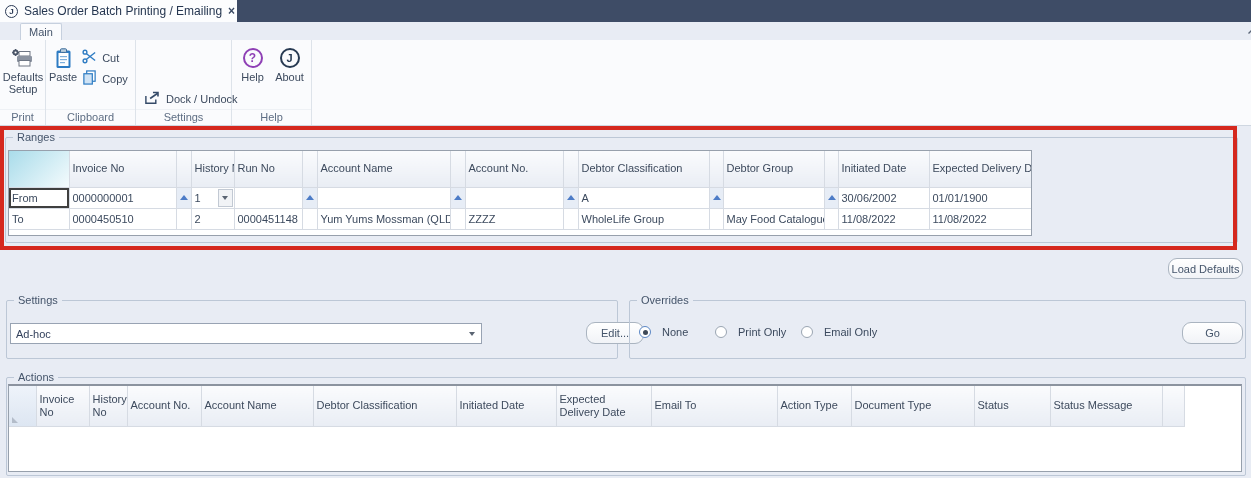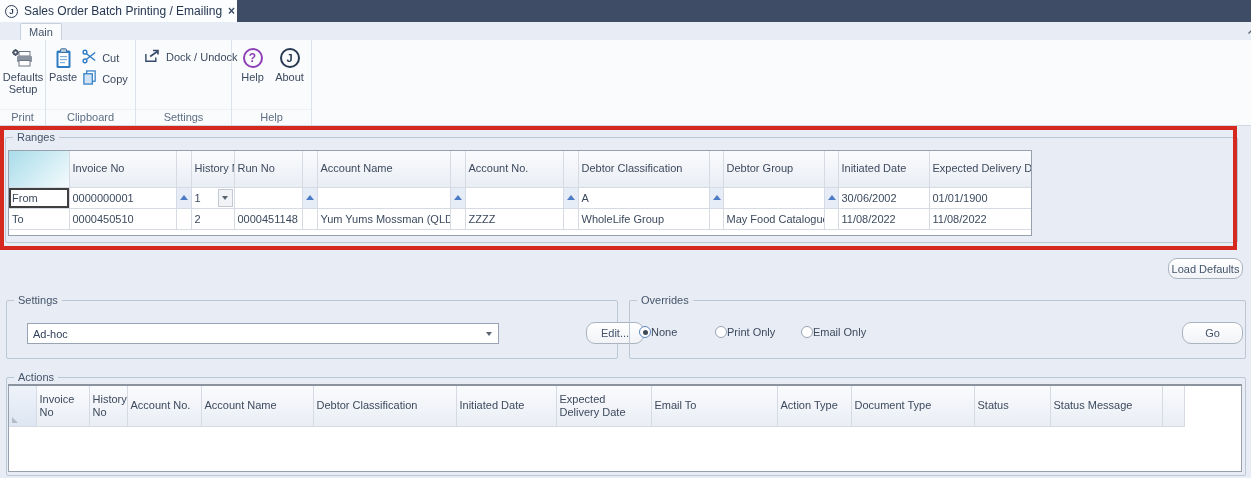--- a/index.html
+++ b/index.html
@@ -71,21 +71,21 @@
   .chev-down { width:0; height:0; border-left:3.5px solid transparent; border-right:3.5px solid transparent;
                border-top:4px solid #5a6472; }
 
   
   .btn { position:absolute; background:linear-gradient(#ffffff,#f1f3f7); border:1px solid #aab4c0;
          border-radius:9px; color:#44546a; font-size:11px; text-align:center; cursor:default;
          display:flex; align-items:center; justify-content:center; font-family:inherit; }
   .combo { position:absolute; background:#fff; border:1px solid #98a3b3; height:21px;
            display:flex; align-items:center; padding-left:5px; color:#33415c; }
   .combo .chev-down { position:absolute; right:6px; }
-  .radio-item { position:absolute; display:flex; align-items:center; gap:0; color:#3c4a5e; }
+  .radio-item { position:absolute; display:flex; align-items:center; gap:11px; color:#3c4a5e; }
   .radio { width:12px; height:12px; border-radius:50%; border:1px solid #9aa5b2; background:#fff; position:relative; }
   .radio-item.checked .radio { border-color:#5b87c5; }
   .radio-item.checked .radio::after { content:""; position:absolute; left:2.5px; top:2.5px; width:5px; height:5px;
                                       border-radius:50%; background:#3f4a58; }
 
   
   .annotation { position:absolute; left:0; top:126px; width:1237px; height:124px;
                 border:4px solid var(--annotation-red,#d5281e); z-index:50; pointer-events:none; }
 </style>
 </head>
@@ -166,21 +166,21 @@
               </svg>
             </span>
             <span>Copy</span>
           </div>
         </div>
       </div>
       <div class="rb-caption">Clipboard</div>
     </div>
 
     <div class="rb-group" style="width:96px">
-      <div class="rb-content" style="align-items:flex-start">
+      <div class="rb-content" style="align-items:flex-end">
         <div class="rb-small" style="margin-top:3px">
           <span>
             <svg width="17" height="14" viewBox="0 0 18 14">
               <path d="M2 5 v7.5 h10.5 v-4" fill="none" stroke="#344a68" stroke-width="1.5"></path>
               <path d="M6.5 7.5 L14.5 2" stroke="#344a68" stroke-width="1.7" fill="none"></path>
               <path d="M9.5 1.2 h5.3 v4.3" fill="none" stroke="#344a68" stroke-width="1.7"></path>
             </svg>
           </span>
           <span>Dock / Undock</span>
         </div>
@@ -302,21 +302,21 @@
         <td>11/08/2022</td>
       </tr>
     </tbody>
       </table>
   </div>
 
   <div class="btn" style="left:1168px; top:258px; width:75px; height:21px">Load Defaults</div>
 
   <div class="groupbox" style="left:6px; top:300px; width:612px; height:59px">
     <span class="gb-label">Settings</span>
-    <div class="combo" style="left:20px; top:22px; width:472px">
+    <div class="combo" style="left:3px; top:22px; width:472px">
       <span>Ad-hoc</span>
       <span class="chev-down"></span>
     </div>
     <div class="btn" style="left:579px; top:21px; width:58px; height:22px">Edit...</div>
   </div>
 
   <div class="groupbox" style="left:629px; top:300px; width:617px; height:59px">
     <span class="gb-label">Overrides</span>
     <div class="radio-item checked" style="left:9px; top:25px">
       <span class="radio"></span>

